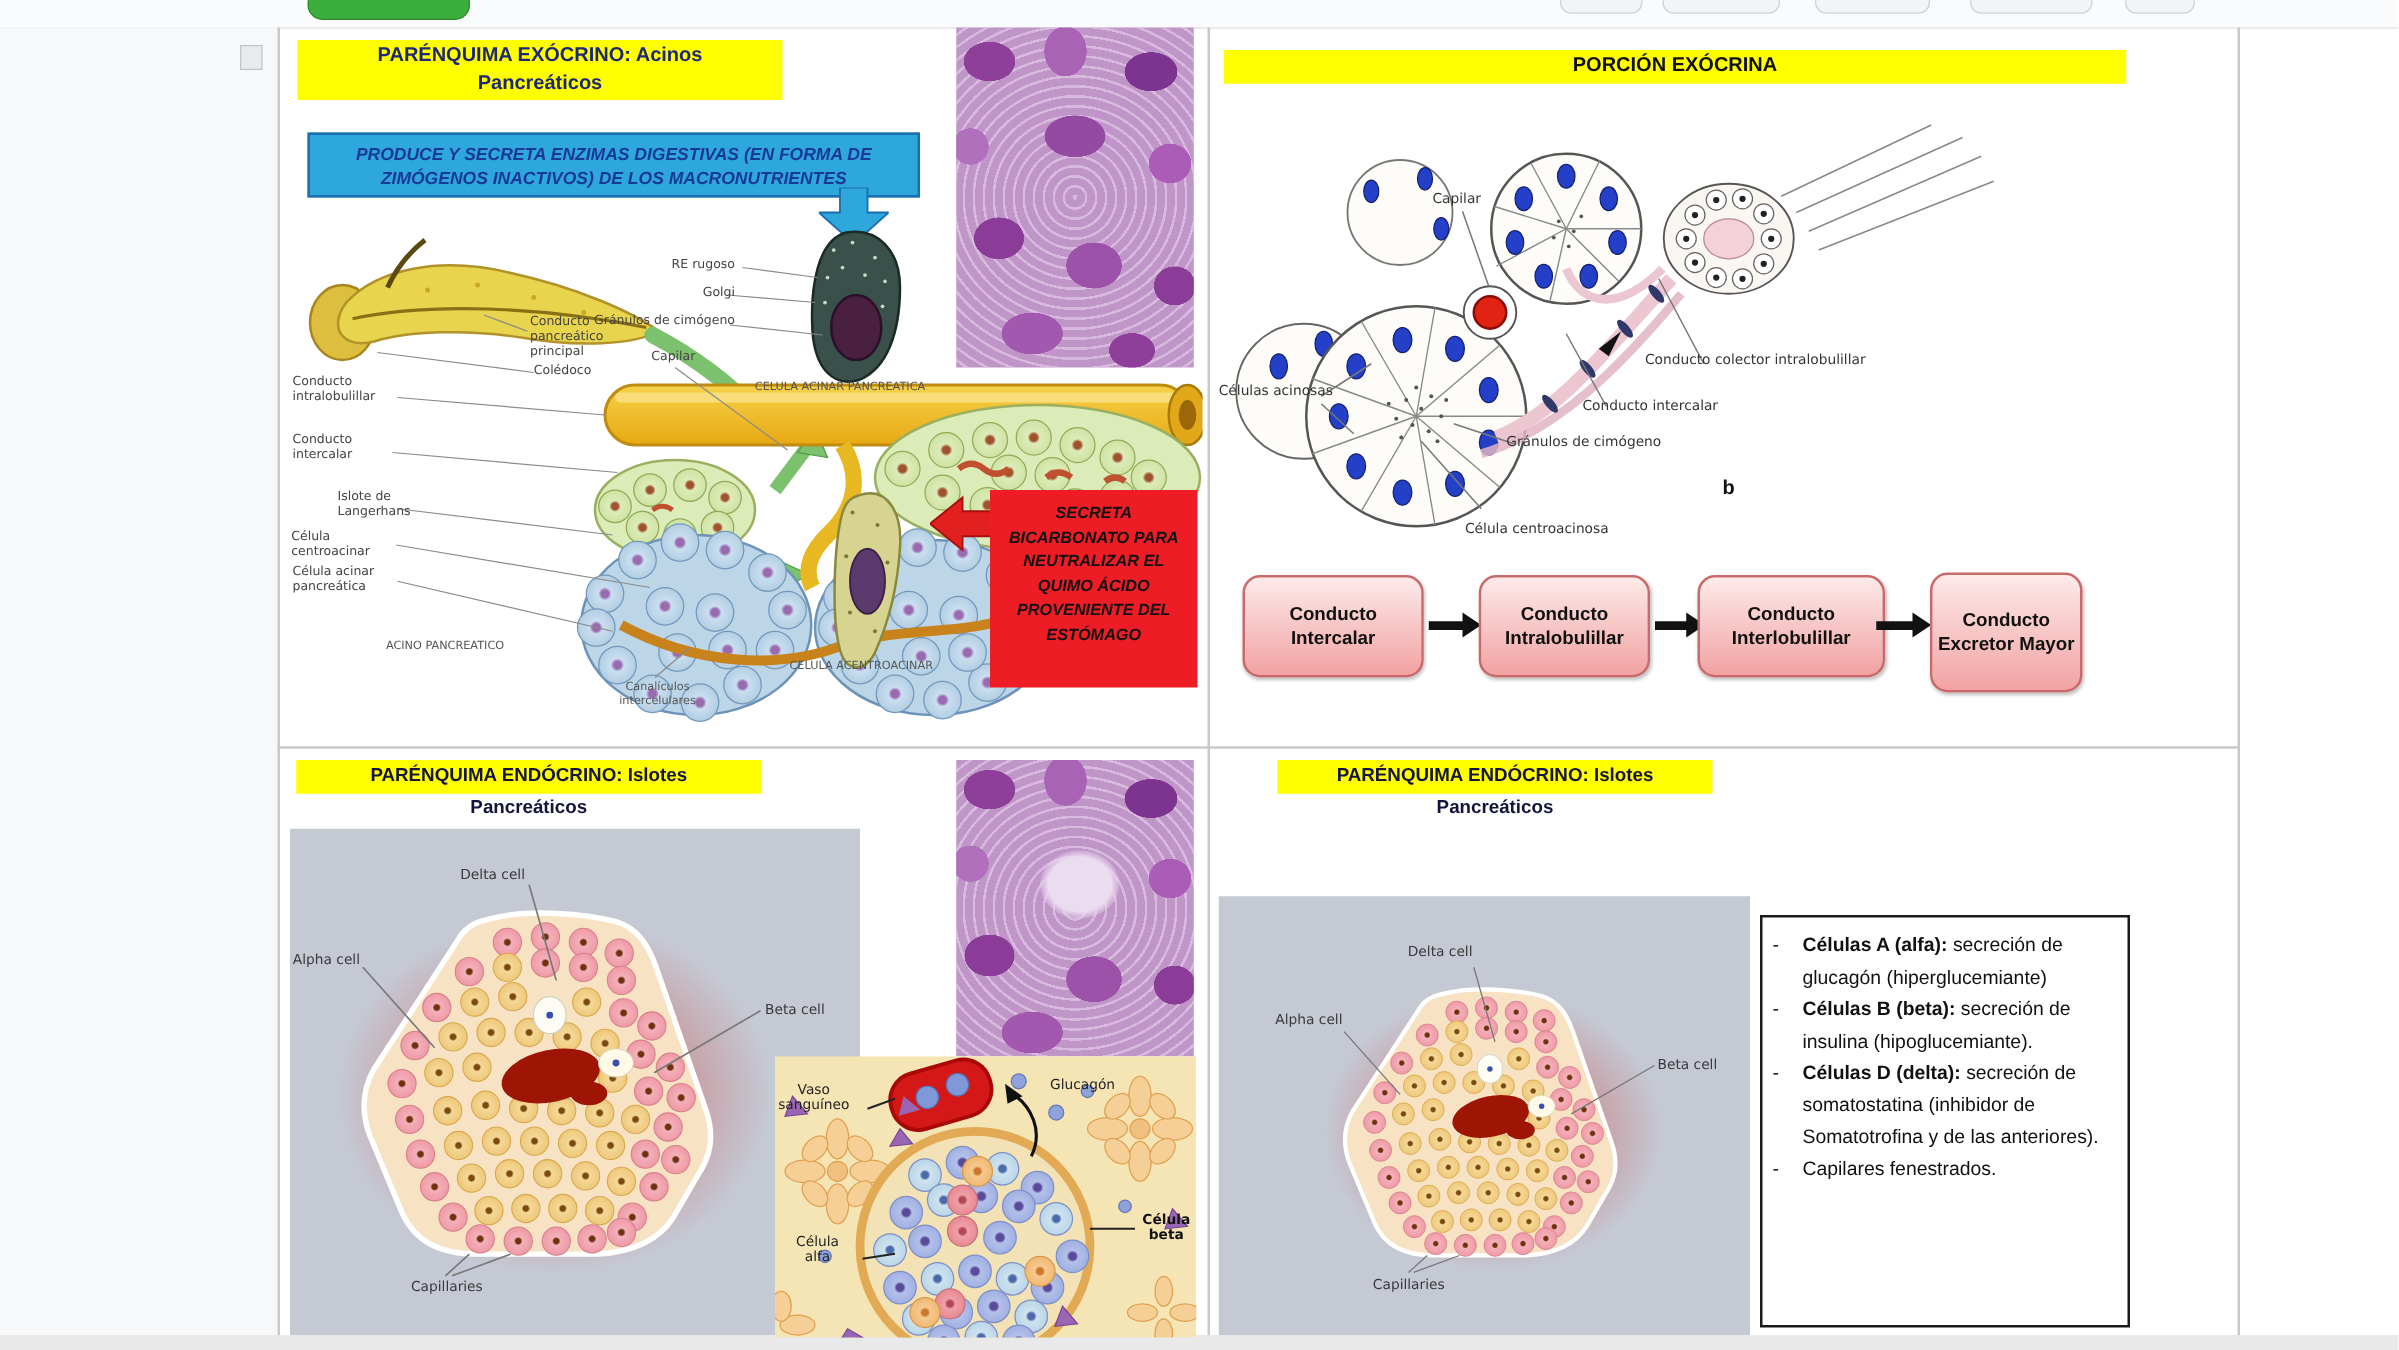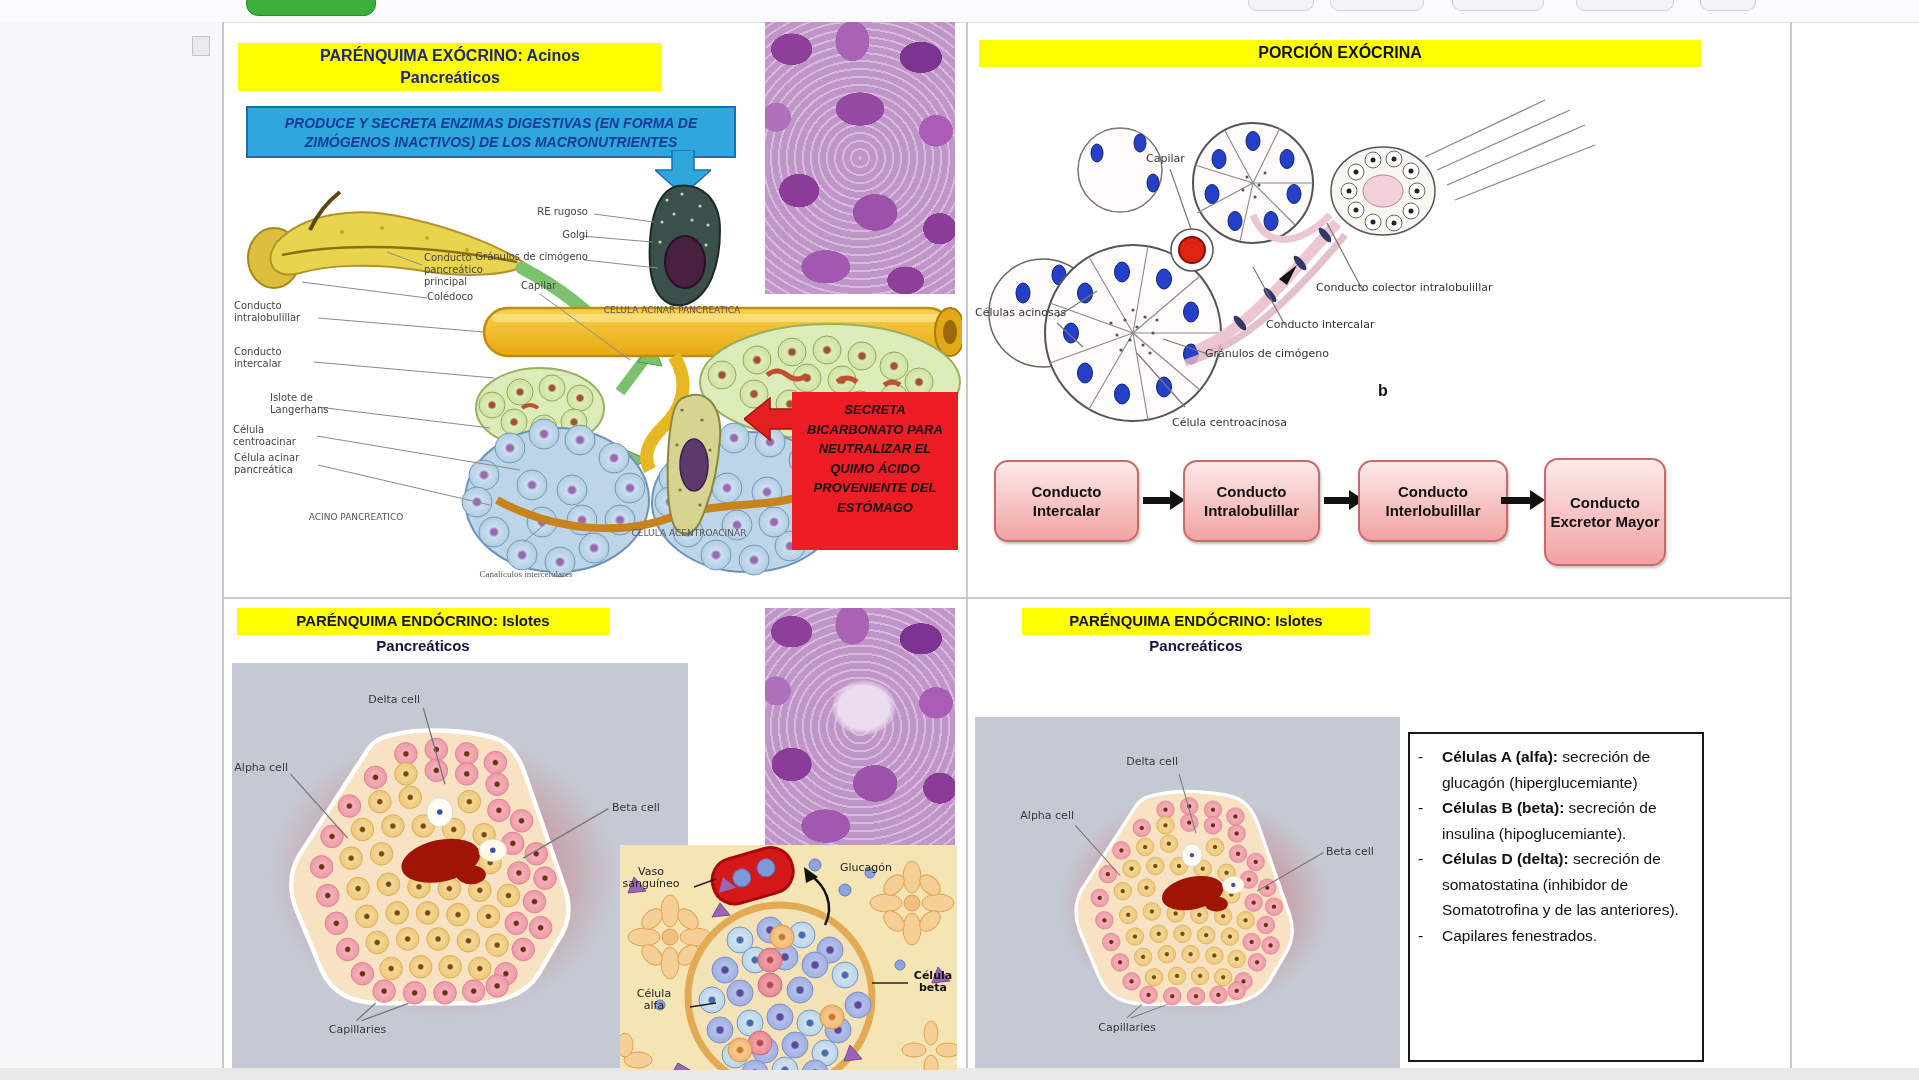--- a/index.html
+++ b/index.html
@@ -236,21 +236,21 @@
 
   <div class="abs leftmargin"></div>
   <div class="abs" style="left:192px;top:36px;width:16px;height:18px;background:#e8eaed;border:1px solid #c0c4cc;"></div>
 
   <div class="abs vline" style="left:222px;top:22px;height:1046px;"></div>
   <div class="abs vline" style="left:1790px;top:22px;height:1046px;"></div>
   <div class="abs vline" style="left:966px;top:22px;height:1046px;"></div>
   <div class="abs hline" style="left:222px;top:597px;width:1570px;"></div>
   <div class="abs bottomstrip"></div>
 
-  <div class="abs ytitle t-exo" style="left:238px;top:43px;width:424px;height:46px;">
+  <div class="abs ytitle t-exo" style="left:238px;top:32px;width:388px;height:46px;">
     <div>PARÉNQUIMA EXÓCRINO: Acinos</div>
     <div>Pancreáticos</div>
   </div>
   <div class="abs bluebox" style="left:246px;top:106px;width:490px;height:52px;">PRODUCE Y SECRETA ENZIMAS DIGESTIVAS (EN FORMA DE ZIMÓGENOS INACTIVOS) DE LOS MACRONUTRIENTES</div>
 
   <div class="abs histo" style="left:765px;top:22px;width:190px;height:272px;"></div>
 
   <svg class="abs" style="left:655px;top:150px;" width="56" height="46">
     <polygon points="17,0 39,0 39,20 56,20 28,45 0,20 17,20" fill="#2ea7dd" stroke="#1b6fae" stroke-width="1.5"></polygon>
   </svg>
@@ -399,21 +399,21 @@
   <span class="abs lbl" style="left:234px;top:346px;width:80px;">Conducto intercalar</span>
   <span class="abs lbl" style="left:234px;top:392px;width:80px;margin-left:36px;">Islote de Langerhans</span>
   <span class="abs lbl" style="left:233px;top:424px;width:92px;">Célula centroacinar</span>
   <span class="abs lbl" style="left:234px;top:452px;width:92px;">Célula acinar pancreática</span>
   <span class="abs lbl tr" style="left:520px;top:206px;width:68px;">RE rugoso</span>
   <span class="abs lbl tr" style="left:540px;top:229px;width:48px;">Golgi</span>
   <span class="abs lbl tr" style="left:462px;top:251px;width:126px;">Gránulos de cimógeno</span>
   <span class="abs lbl" style="left:521px;top:280px;width:50px;">Capilar</span>
   <span class="abs capt tc" style="left:588px;top:305px;width:168px;">CELULA ACINAR PANCREATICA</span>
   <span class="abs capt tc" style="left:296px;top:512px;width:120px;">ACINO PANCREATICO</span>
-  <span class="abs capt tc" style="left:476px;top:569px;width:100px;font-family:Liberation Serif, serif;">Canalículos intercelulares</span>
+  <span class="abs capt tc" style="left:476px;top:545px;width:100px;">Canalículos intercelulares</span>
   <span class="abs capt tc" style="left:624px;top:528px;width:130px;">CELULA ACENTROACINAR</span>
 
   <svg class="abs" style="left:744px;top:396px;" width="50" height="46">
     <polygon points="0,23 26,2 26,13 50,13 50,33 26,33 26,44" fill="#e32020" stroke="#a81010" stroke-width="1.5"></polygon>
   </svg>
   <div class="abs ytitle t-blk" style="left:979px;top:40px;width:722px;height:27px;">PORCIÓN EXÓCRINA</div>
 
   <div class="abs redbox" style="left:792px;top:392px;width:166px;height:158px;">SECRETA BICARBONATO PARA NEUTRALIZAR EL QUIMO ÁCIDO PROVENIENTE DEL ESTÓMAGO</div>
 
   <svg class="abs" style="left:985px;top:95px;" width="720" height="350" viewBox="0 0 720 350">
@@ -557,21 +557,21 @@
   <span class="abs lbl2 nw" style="left:1205px;top:347px;">Gránulos de cimógeno</span>
   <span class="abs lbl2 nw" style="left:1172px;top:400px;margin-top:16px;">Célula centroacinosa</span>
   <span class="abs figb" style="left:1378px;top:382px;">b</span>
 
   <div class="abs fbox" style="left:994px;top:460px;width:145px;height:82px;">Conducto Intercalar</div>
   <div class="abs farrow" style="left:1143px;top:497px;width:28px;"></div>
   <div class="abs fbox" style="left:1183px;top:460px;width:137px;height:82px;">Conducto Intralobulillar</div>
   <div class="abs farrow" style="left:1324px;top:497px;width:26px;"></div>
   <div class="abs fbox" style="left:1358px;top:460px;width:150px;height:82px;">Conducto Interlobulillar</div>
   <div class="abs farrow" style="left:1501px;top:497px;width:30px;"></div>
-  <div class="abs fbox" style="left:1544px;top:458px;width:122px;height:108px;">Conducto Excretor Mayor</div>
+  <div class="abs fbox" style="left:1544px;top:458px;width:122px;height:96px;">Conducto Excretor Mayor</div>
 
   <div class="abs ytitle t-endo" style="left:237px;top:608px;width:372px;height:27px;">PARÉNQUIMA ENDÓCRINO: Islotes</div>
   <div class="abs subtitle" style="left:237px;top:637px;width:372px;">Pancreáticos</div>
 
   <div class="abs graybg" style="left:232px;top:663px;width:456px;height:405px;"></div>
   <svg class="abs" style="left:245px;top:680px;" width="400" height="365" viewBox="0 0 460 420">
     <use href="#islet"></use>
   </svg>
   <span class="abs islbl tr" style="left:358px;top:694px;width:62px;">Delta cell</span>
   <span class="abs islbl tr" style="left:230px;top:762px;width:58px;">Alpha cell</span>

